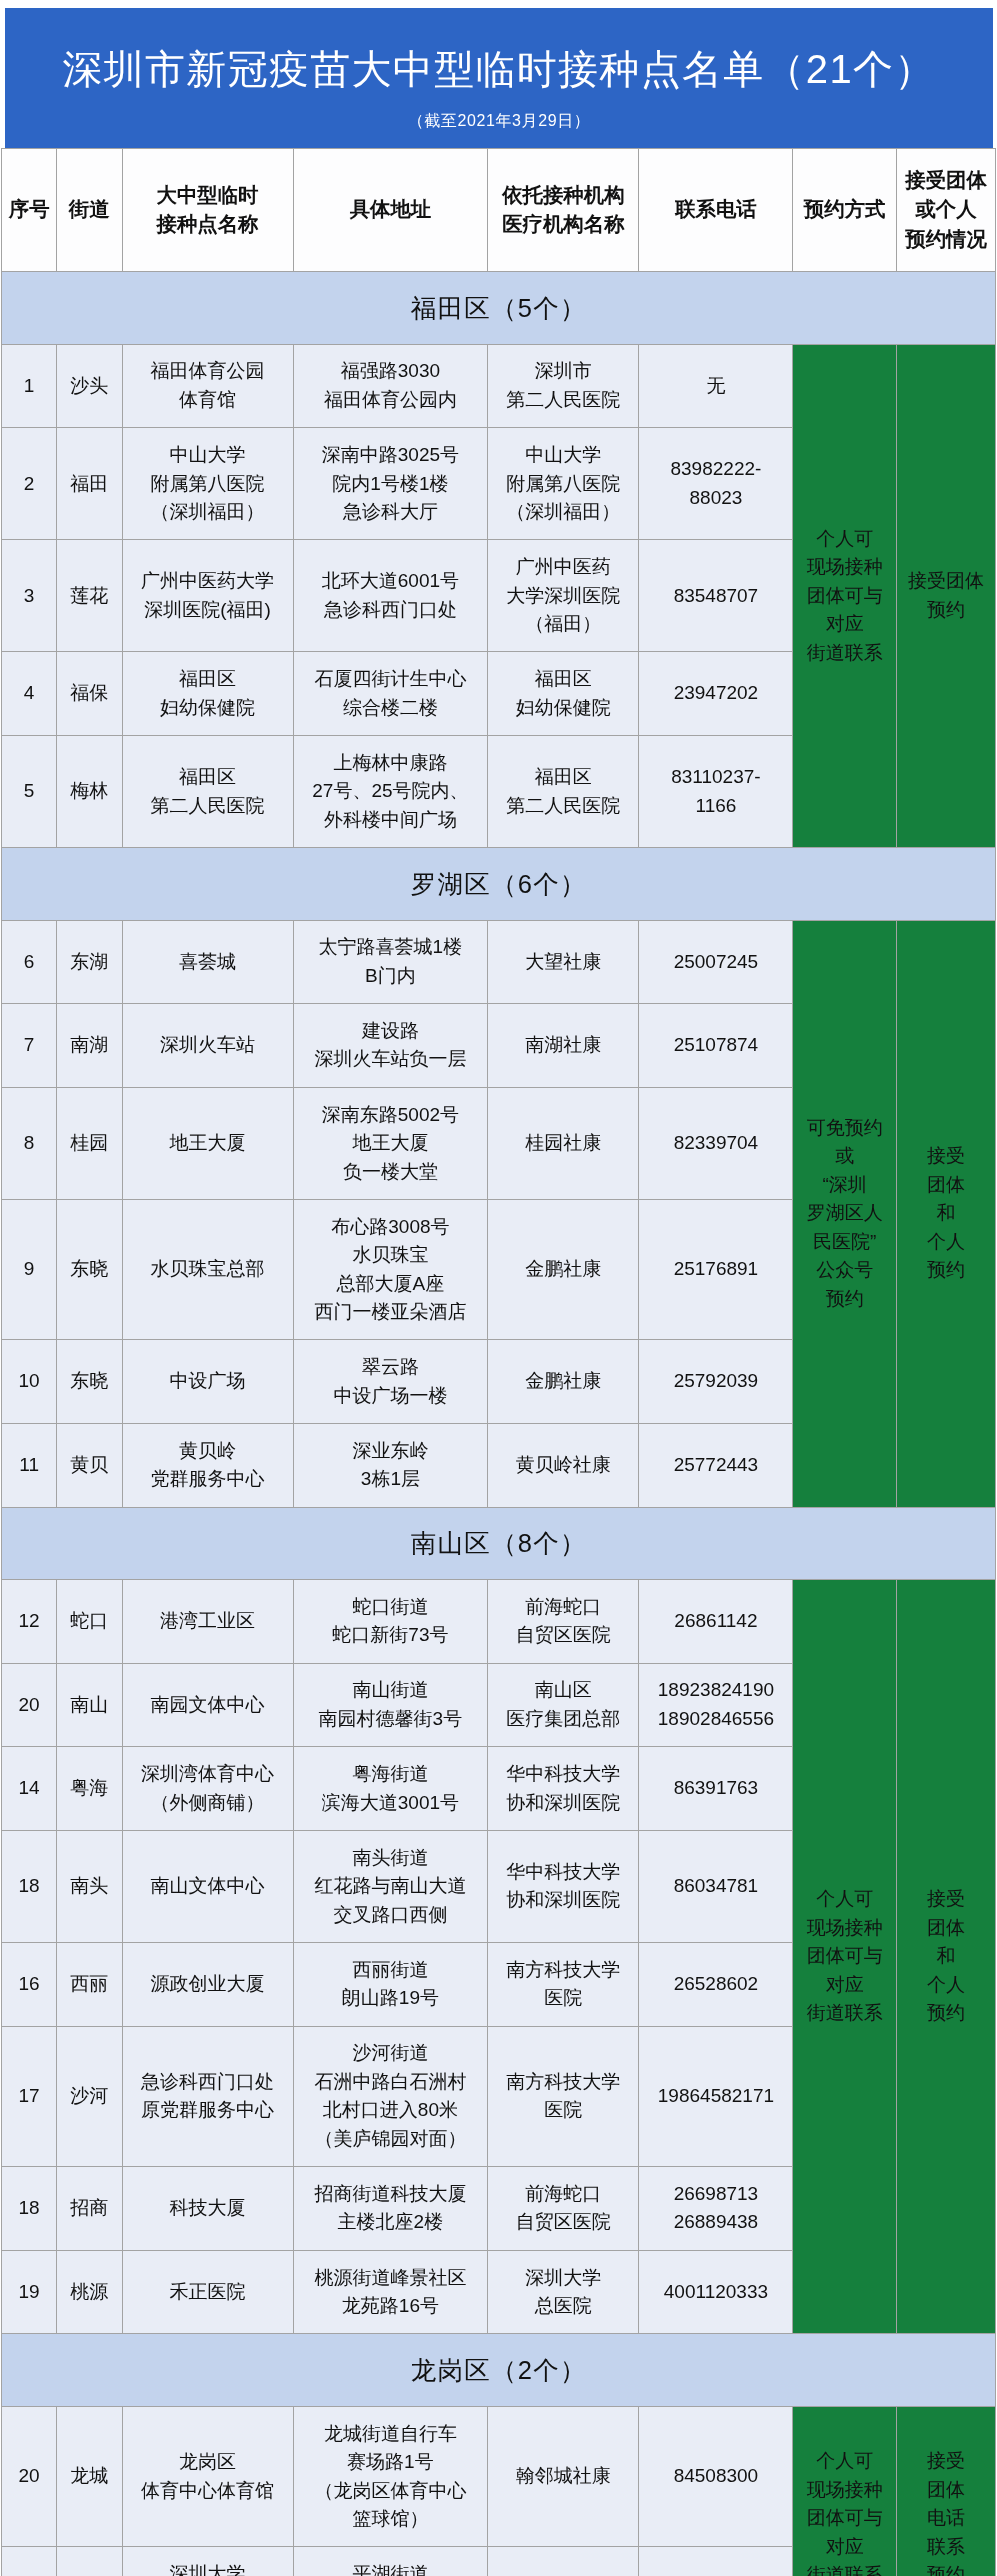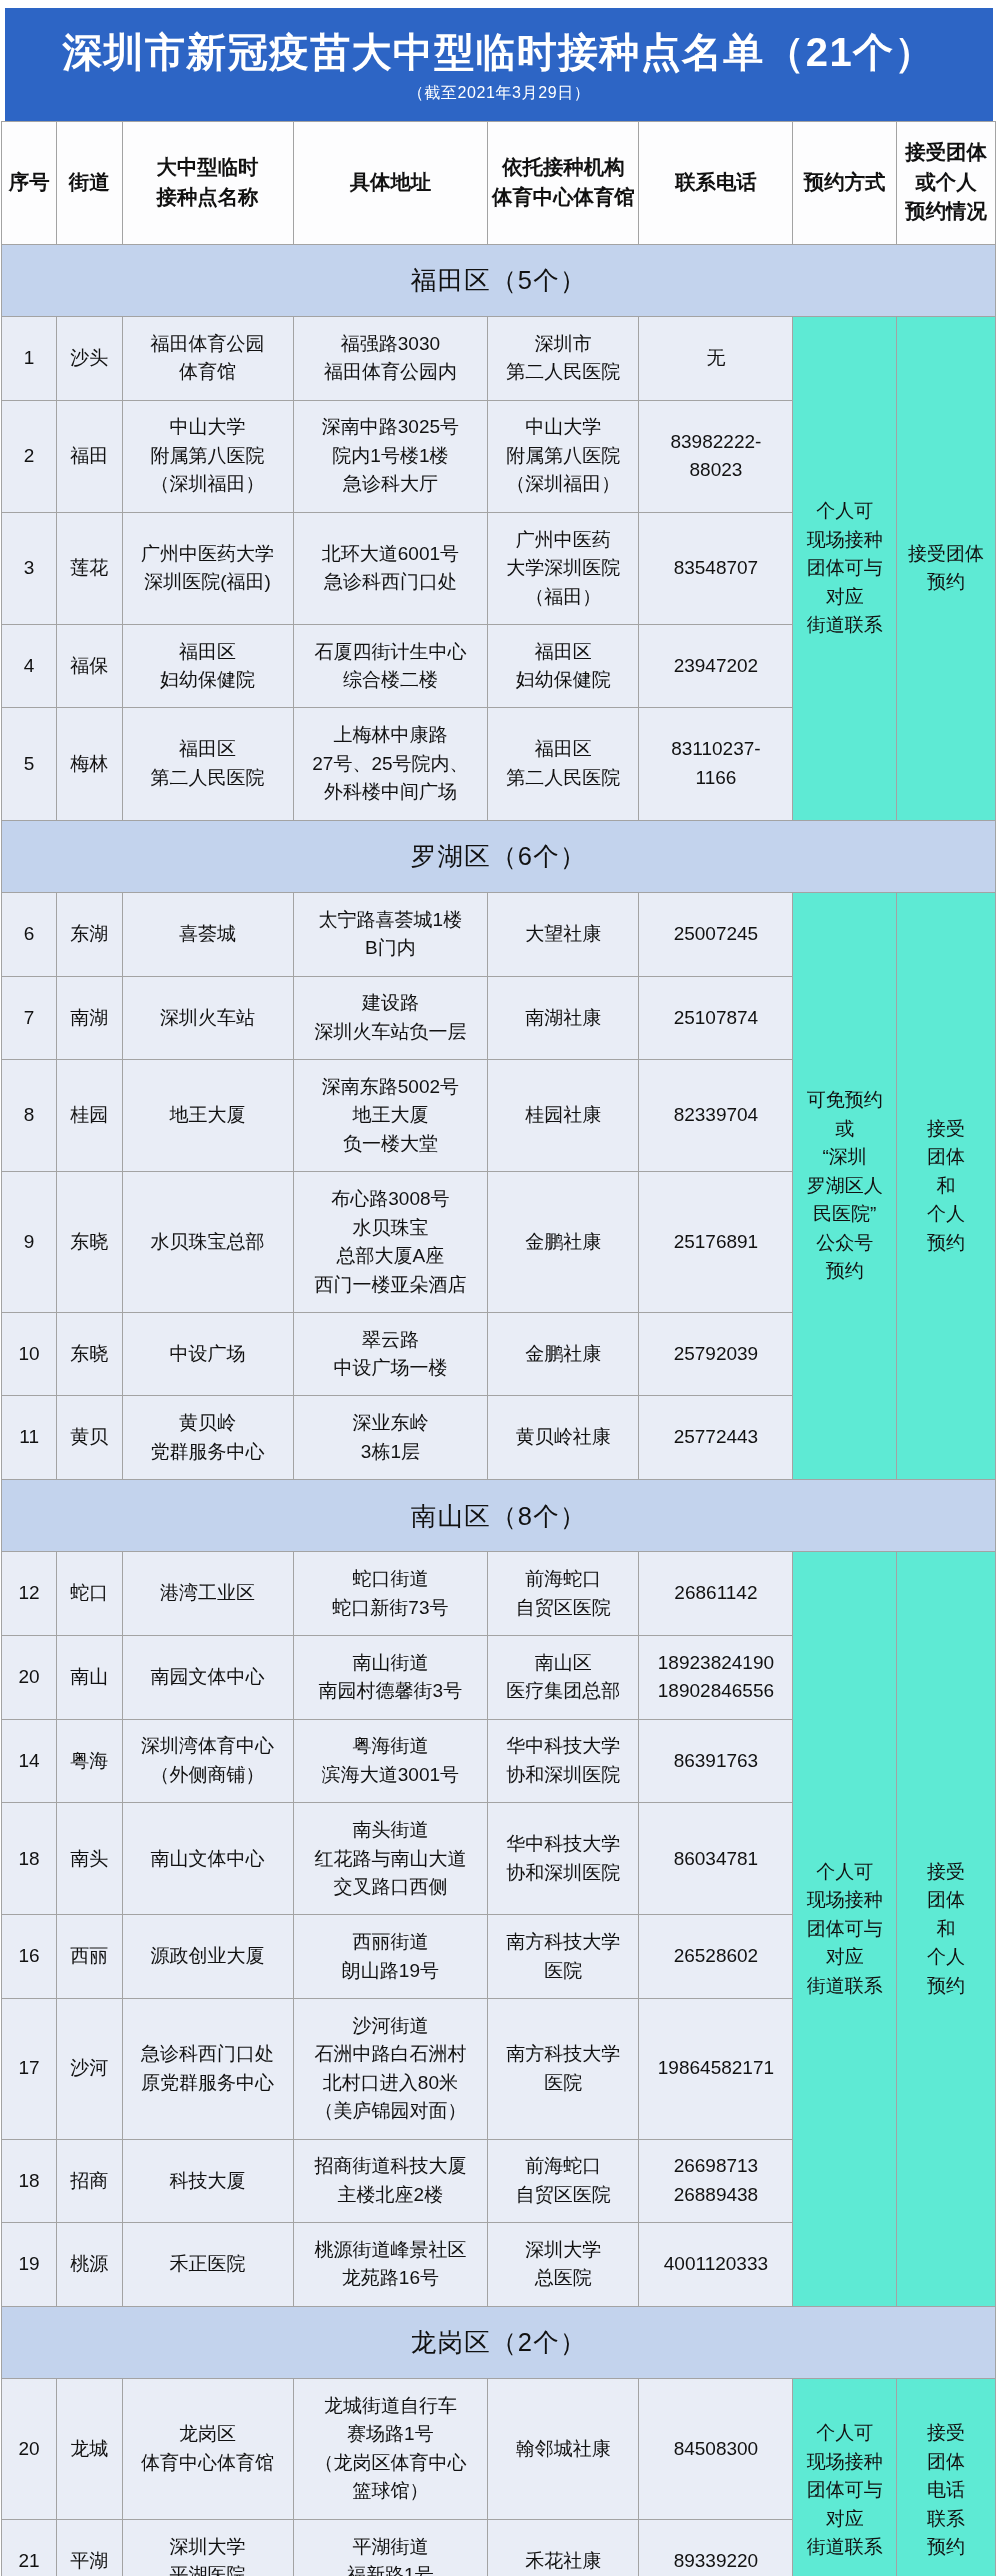--- a/index.html
+++ b/index.html
@@ -1,27 +1,27 @@
 <!DOCTYPE html>
 <html style="font-size:10.2px"><head>
 <meta charset="utf-8">
 <style>
   html,body{margin:0;padding:0;background:#ffffff;}
   body{font-family:"Liberation Sans","DejaVu Sans",sans-serif;color:#111;}
   .page{width:998px;margin:0 auto;background:#ffffff;}
   .banner{margin:7.7px 5.1px 0 5.1px;background:#2d65c5;color:#fff;text-align:center;padding:19px 7.7px 16.6px 7.7px;}
-  .banner h1{font-size:40px;margin:0;font-weight:700;letter-spacing:1.3px;line-height:1.25;}
+  .banner h1{font-size:40px;margin:17px;font-weight:400;letter-spacing:1.3px;line-height:1.25;}
   .banner .sub{font-size:16px;margin-top:6.4px;font-weight:400;letter-spacing:0.6px;}
   table{width:995px;margin:0 1.3px;border-collapse:collapse;table-layout:fixed;}
   th,td{border:1.3px solid #a3a3a3;text-align:center;vertical-align:middle;
         white-space:pre-line;word-break:break-all;padding:12.8px 3.8px;line-height:1.5;}
   thead th{background:#fdfdfe;font-size:20.4px;font-weight:700;line-height:1.45;padding:16.6px 2.6px;}
   tbody td{background:#e9edf6;font-size:19px;font-weight:400;}
   tbody tr.section-row td{background:#c3d3ed;font-size:25.5px;font-weight:400;padding:16.6px 3.8px;letter-spacing:1.3px;}
-  td.merged{background:#5eead4;}
+  td.merged{background:#15803d;}
 </style>
 </head>
 <body>
 
 <div class="page">
 
   <div class="banner">
     <h1>深圳市新冠疫苗大中型临时接种点名单（21个）</h1>
     <div class="sub">（截至2021年3月29日）</div>
   </div>
@@ -38,21 +38,21 @@
       <col style="width:10.0%">
     </colgroup>
     <thead>
       <tr>
         <th>序号</th>
         <th>街道</th>
         <th>大中型临时
 接种点名称</th>
         <th>具体地址</th>
         <th>依托接种机构
-体育中心体育馆</th>
+医疗机构名称</th>
         <th>联系电话</th>
         <th>预约方式</th>
         <th>接受团体
 或个人
 预约情况</th>
       </tr>
     </thead>
     <tbody>
         <tr class="section-row">
           <td colspan="8">福田区（5个）</td>

